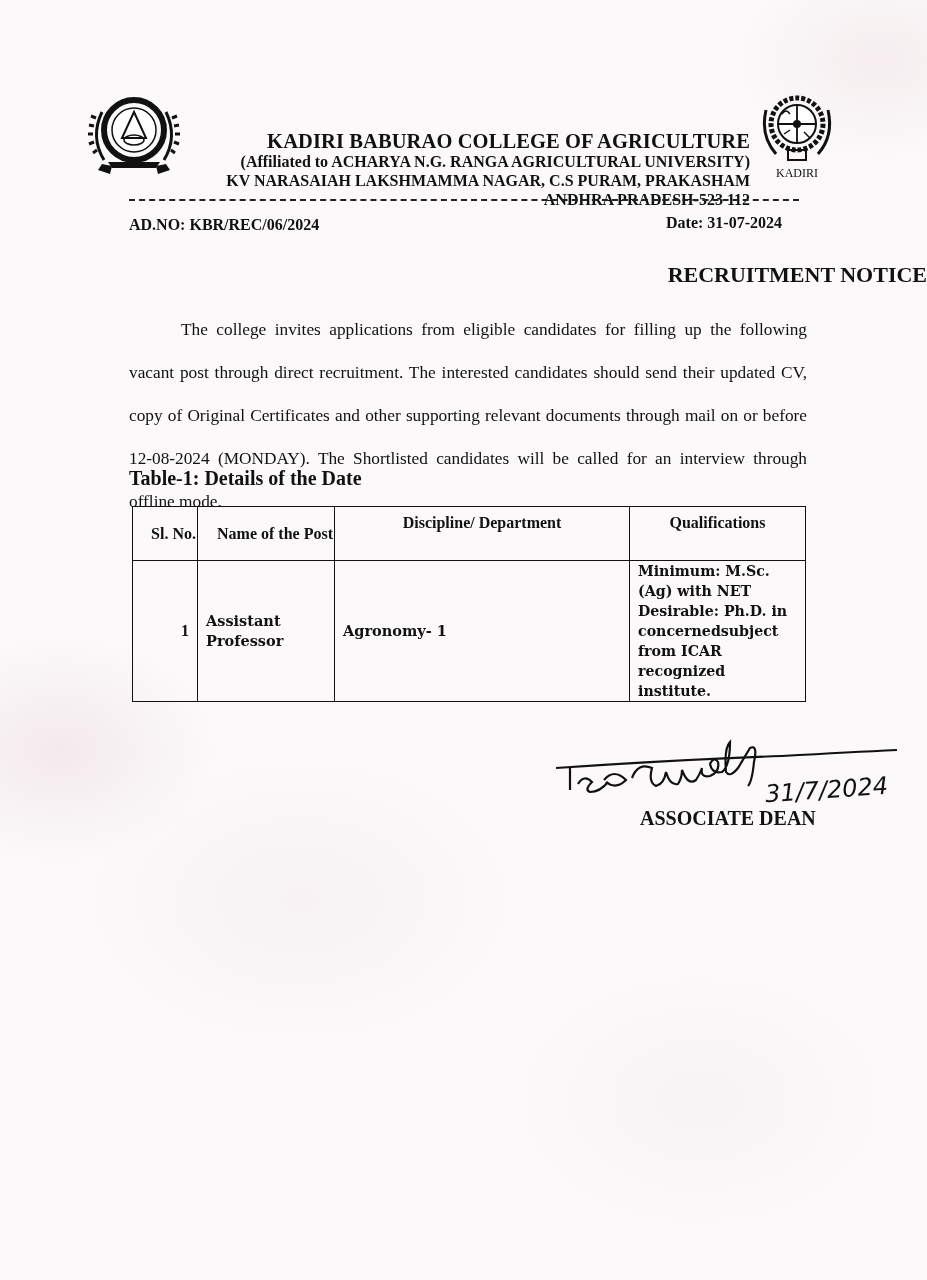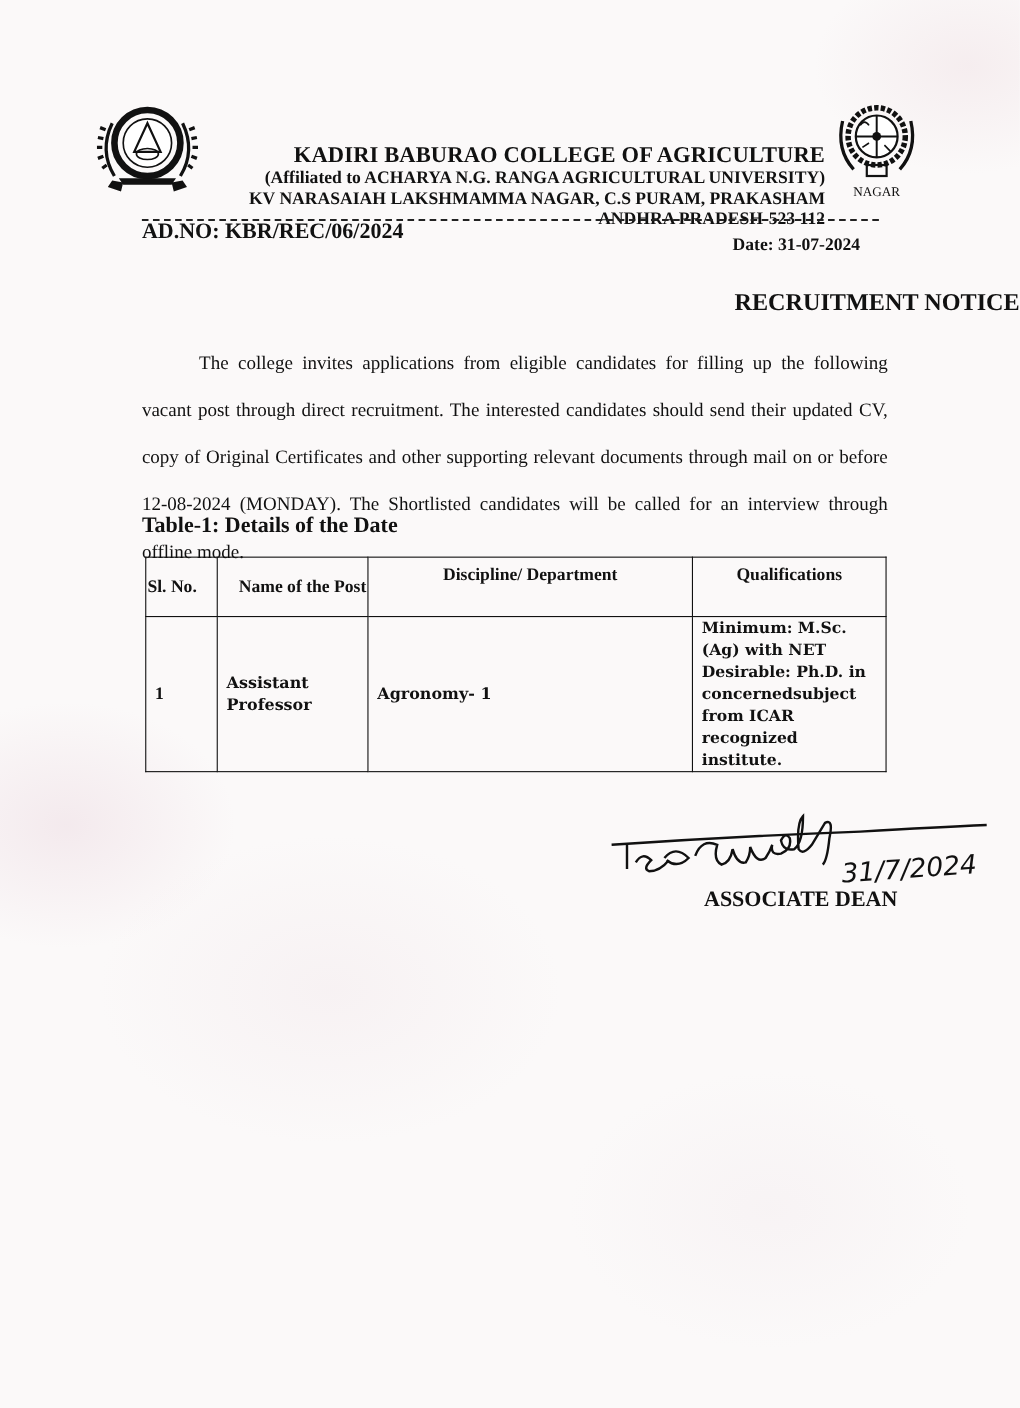--- a/index.html
+++ b/index.html
@@ -21,37 +21,37 @@
   .header {
     left: 190px; top: 86px; width: 560px; text-align: right;
     font-weight: bold; font-family: "Liberation Serif", serif; margin-top: 44px;
   }
   .header .college { font-size: 20.5px; line-height: 22px; letter-spacing: 0.1px; }
   .header .line { font-size: 16px; line-height: 19px; }
   .dashes {
     left: 129px; top: 199px; width: 670px; height: 0;
     border-top: 2px dashed #222;
   }
-  .adno { left: 129px; top: 199px; font-weight: bold; font-size: 20px; }
+  .adno { left: 129px; top: 216px; font-weight: bold; font-size: 16px; }
   .date { left: 666px; top: 214px; font-weight: bold; font-size: 16px; }
   .title { left: 0; width: 927px; top: 262px; text-align: right; font-weight: bold; font-size: 22px; }
   .para {
     left: 129px; top: 308px; width: 678px;
     font-size: 17.3px; line-height: 43px; text-align: justify;
     text-indent: 52px;
   }
   .table-caption { left: 129px; top: 467px; font-weight: bold; font-size: 20px; }
   table.posts {
     position: absolute; left: 132px; top: 506px; width: 674px;
     border-collapse: collapse; font-weight: bold; font-size: 16px;
   }
   table.posts th, table.posts td { border: 1.5px solid #111; vertical-align: middle; }
   table.posts th { height: 46px; font-size: 16px; line-height: 20px; }
   table.posts td { height: 112px; padding: 0 8px; line-height: 20px; }
-  .c1 { width: 48px; text-align: left; }
+  .c1 { width: 48px; text-align: right; }
   .c2 { width: 120px; }
   .c3 { width: 278px; }
   th.c2 { text-align: right; }
   th.c3, th.c4 { vertical-align: top !important; padding-top: 6px; margin-top: 48px; }
   td.c4 { font-family: "DejaVu Serif", serif; font-size: 14.2px; line-height: 19.5px; padding: 0 6px; }
   td.c2 { font-family: "DejaVu Serif", serif; font-size: 14.5px; }
   td.c3 { font-family: "DejaVu Serif", serif; font-size: 14.5px; }
   .signature { left: 552px; top: 738px; width: 360px; height: 95px; }
   .signer { left: 640px; top: 807px; font-weight: bold; font-size: 20px; }
   .sig-date { left: 765px; top: 776px; font-family: "DejaVu Sans", sans-serif; font-style: italic; font-size: 24px; transform: rotate(-4deg); color: #111; }
@@ -86,21 +86,21 @@
   <svg width="78" height="76" viewBox="0 0 78 76">
     <path d="M8 22 Q2 48 18 66" stroke="#111" stroke-width="3" fill="none"></path>
     <path d="M70 22 Q76 48 60 66" stroke="#111" stroke-width="3" fill="none"></path>
     <circle cx="39" cy="36" r="26" fill="none" stroke="#111" stroke-width="5" stroke-dasharray="4 2"></circle>
     <circle cx="39" cy="36" r="19" fill="#fff" stroke="#111" stroke-width="2"></circle>
     <path d="M20 36 L58 36 M39 17 L39 55" stroke="#111" stroke-width="1.8"></path>
     <circle cx="39" cy="36" r="4" fill="#111"></circle>
     <path d="M24 26 q4 -6 8 0 M46 44 l6 6 M26 46 l6 -4" stroke="#111" stroke-width="1.5" fill="none"></path>
     <rect x="30" y="62" width="18" height="10" fill="none" stroke="#111" stroke-width="2"></rect>
   </svg>
-  <div style="text-align:center;font-size:12px;font-family:'Liberation Serif',serif;margin-top:-2px;">NAGAR</div>
+  <div style="text-align:center;font-size:12px;font-family:'Liberation Serif',serif;margin-top:-2px;">KADIRI</div>
 </div>
 
 <div class="abs dashes"></div>
 
 <div class="abs adno">AD.NO: KBR/REC/06/2024</div>
 <div class="abs date">Date: 31-07-2024</div>
 
 <div class="abs title">RECRUITMENT NOTICE</div>
 
 <div class="abs para">The college invites applications from eligible candidates for filling up the following vacant post through direct recruitment. The interested candidates should send their updated CV, copy of Original Certificates and other supporting relevant documents through mail on or before 12-08-2024 (MONDAY). The Shortlisted candidates will be called for an interview through offline mode.</div>

